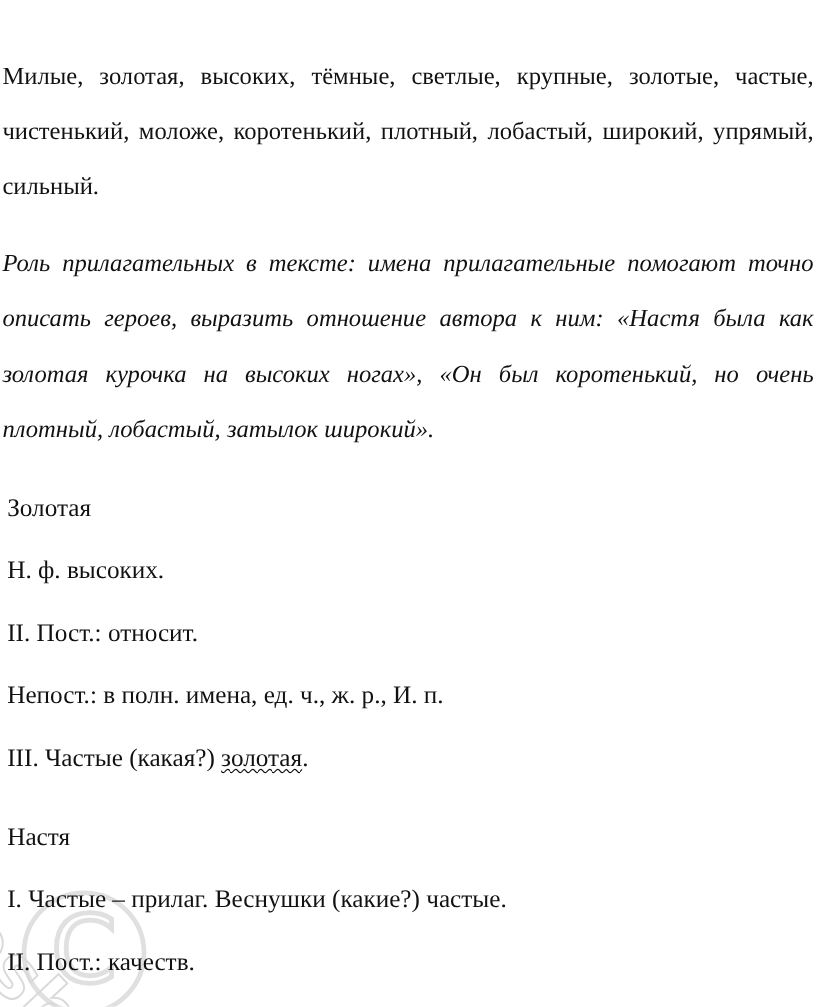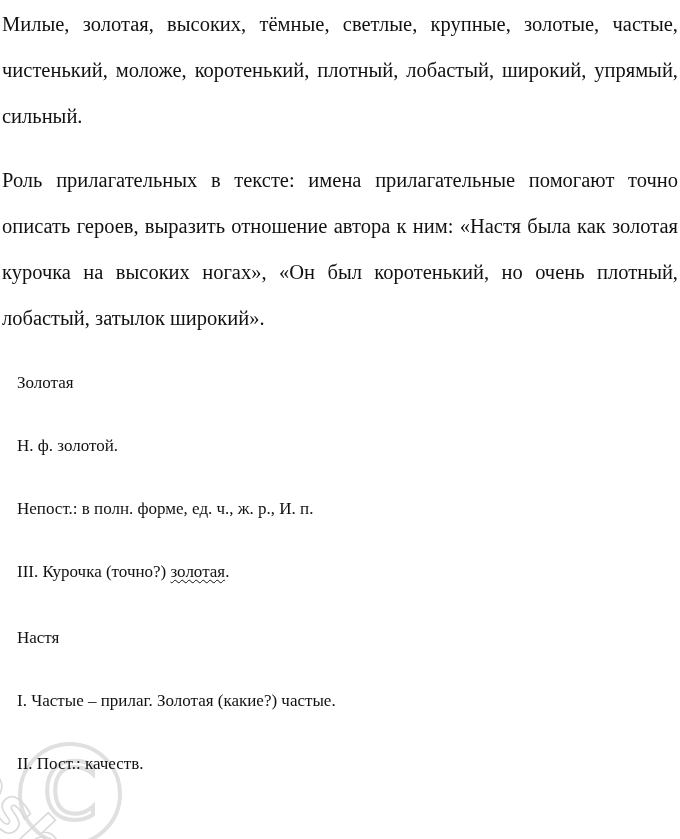--- a/index.html
+++ b/index.html
@@ -87,35 +87,37 @@
   }
 
   .para-justify {
     text-align: justify;
     text-align-last: left;
     text-justify: inter-word;
   }
 
   .para-adjectives {
     padding-top: 1px;
+    margin-top: 40px;
   }
 
   .para-role {
+    font-style: italic;
     margin-top: 18px;
     font-size: 20.5px;
     line-height: 46px;
   }
 
   .analysis {
     margin-top: 18px;
   }
 
   .analysis .line {
-    margin: 15px;
-    font-size: 17px;
+    margin: 4px;
+    font-size: 21px;
     line-height: 48px;
     white-space: nowrap;
   }
 
   .wavy {
     text-decoration: underline;
     text-decoration-style: wavy;
     text-decoration-thickness: 1px;
     text-underline-offset: 2px;
   }
@@ -131,26 +133,27 @@
   </div>
 
   <div class="content">
 
     <p class="para-justify para-adjectives">Милые, золотая, высоких, тёмные, светлые, крупные, золотые, частые, чистенький, моложе, коротенький, плотный, лобастый, широкий, упрямый, сильный.</p>
 
     <p class="para-justify para-role">Роль прилагательных в тексте: имена прилагательные помогают точно описать героев, выразить отношение автора к ним: «Настя была как золотая курочка на высоких ногах», «Он был коротенький, но очень плотный, лобастый, затылок широкий».</p>
 
     <div class="analysis">
       <p class="line">Золотая</p>
-      <p class="line">Н. ф. золотой.</p>
-      <p class="line">Непост.: в полн. форме, ед. ч., ж. р., И. п.</p>
-      <p class="line"><span>III. Курочка (точно?) </span><span class="wavy">золотая</span><span>.</span></p>
+      <p class="line">Н. ф. высоких.</p>
+      <p class="line">II. Пост.: относит.</p>
+      <p class="line">Непост.: в полн. имена, ед. ч., ж. р., И. п.</p>
+      <p class="line"><span>III. Частые (какая?) </span><span class="wavy">золотая</span><span>.</span></p>
     </div>
 
     <div class="analysis">
       <p class="line">Настя</p>
-      <p class="line">I. Частые – прилаг. Золотая (какие?) частые.</p>
+      <p class="line">I. Частые – прилаг. Веснушки (какие?) частые.</p>
       <p class="line">II. Пост.: качеств.</p>
 
     </div>
 
   </div>
 </div>
 
 </body></html>

